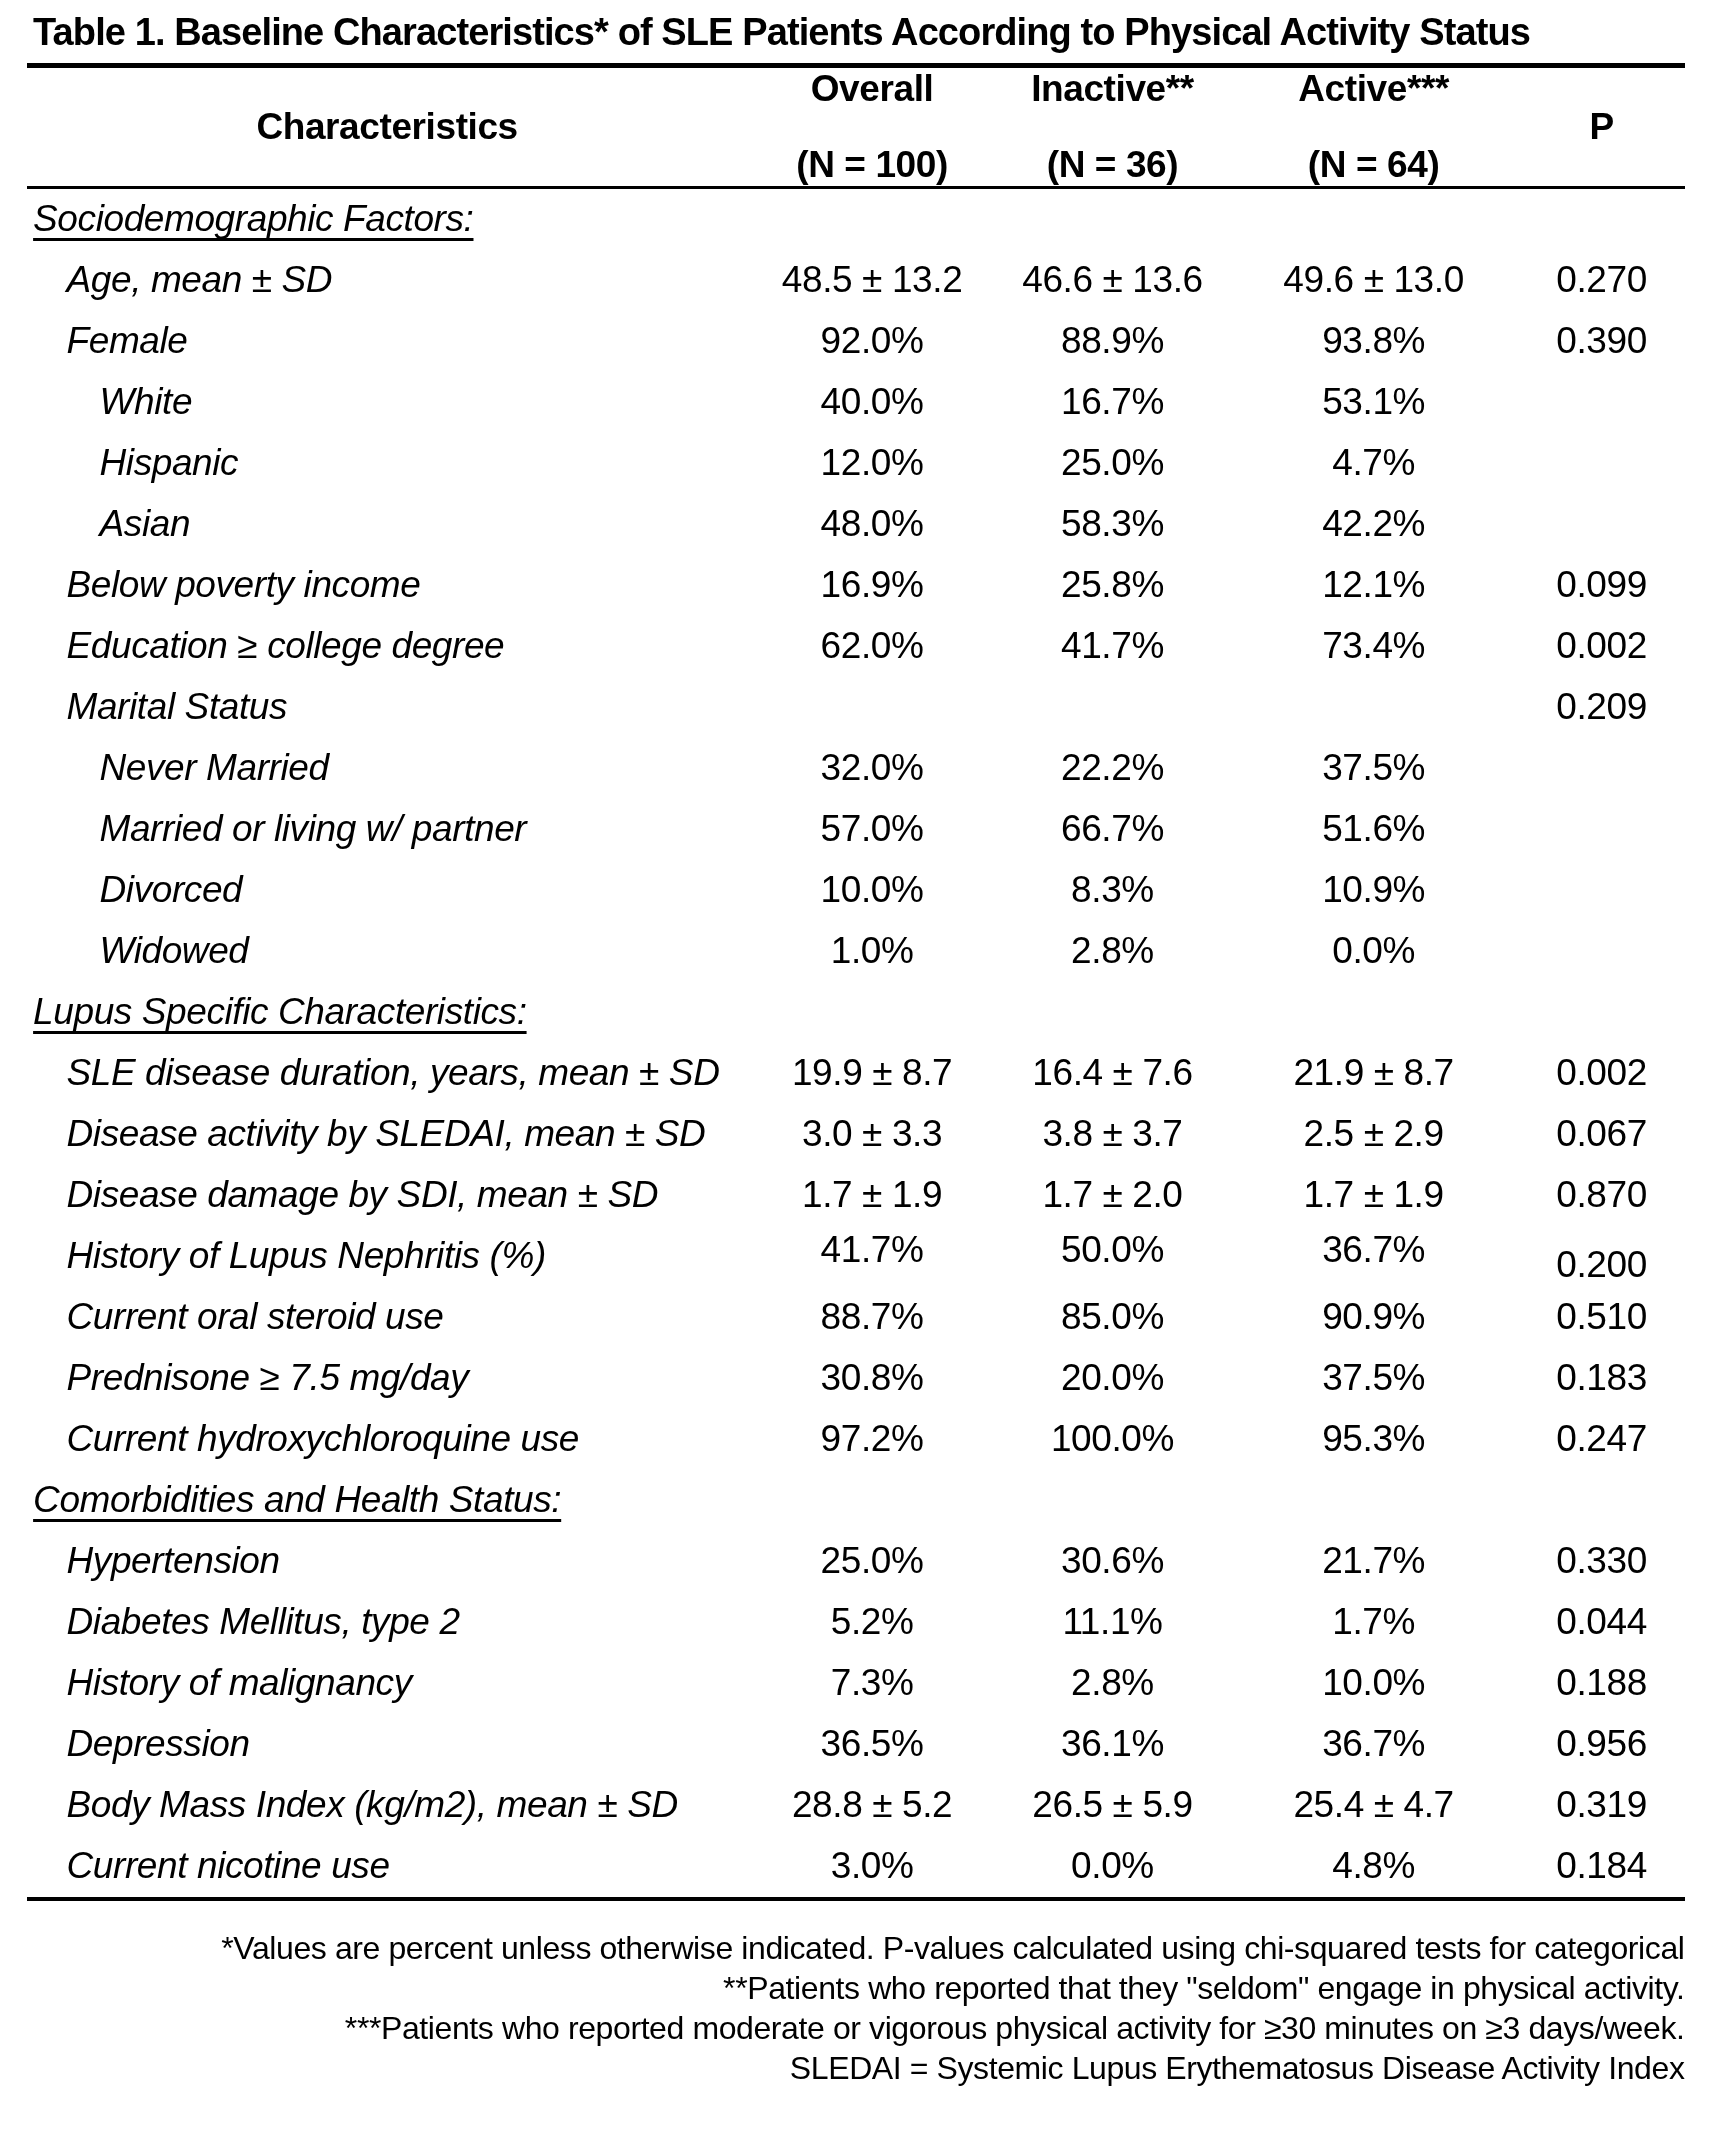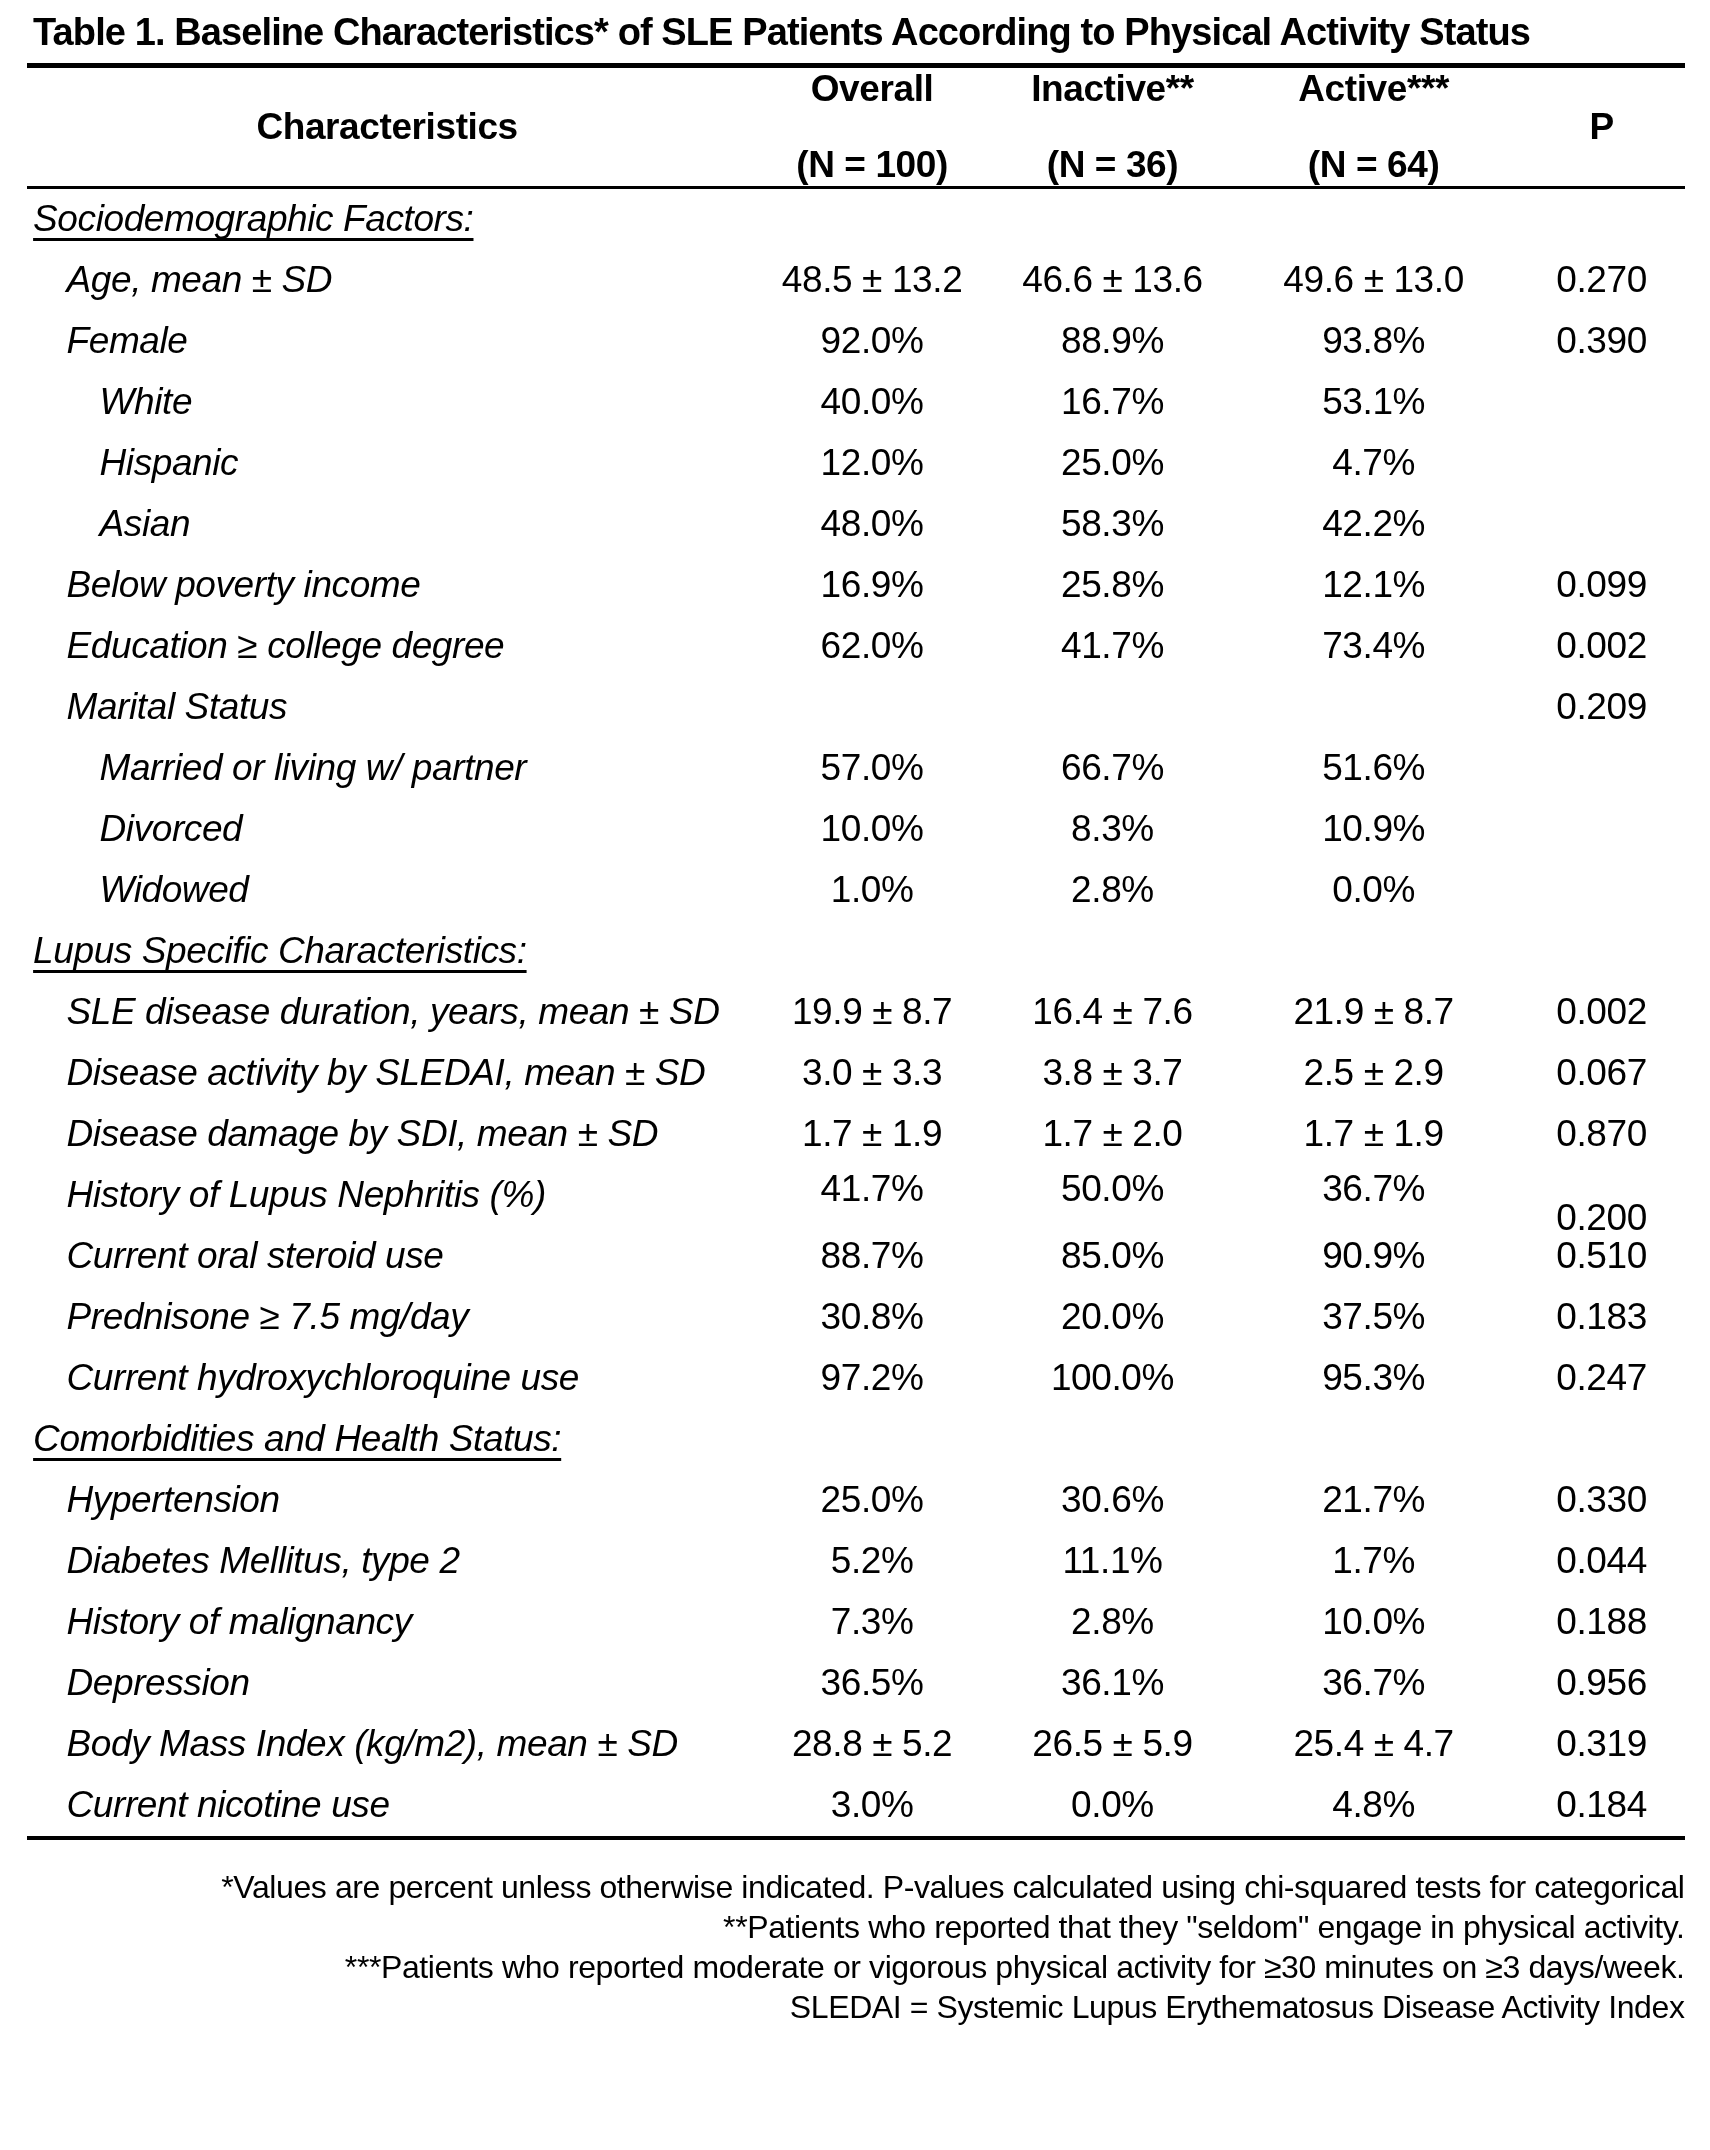--- a/index.html
+++ b/index.html
@@ -55,21 +55,21 @@
   td.lbl.ind1 { padding-left: 40px; }
   td.lbl.ind2 { padding-left: 73px; }
   td.val { text-align: center; }
   tr.section-row td.lbl { padding-left: 6.6px; }
   .section-label {
     text-decoration: underline;
     text-decoration-thickness: 2.7px;
     text-underline-offset: 7px;
   }
   tr.row-offset td.val { position: relative; top: -6.2px; }
-  tr.row-offset td.pval { position: relative; top: 23px; }
+  tr.row-offset td.pval { position: relative; top: 9px; }
   .footnotes {
     margin-top: 27.4px;
     padding-left: 6.6px;
   }
   .fline {
     font-size: 32px;
     line-height: 40px;
     letter-spacing: -0.4px;
     white-space: nowrap;
     text-align: right;
@@ -166,20 +166,27 @@
     <td class="val pval">0.002</td>
   </tr>
         <tr>
     <td class="lbl ind1">Marital Status</td>
     <td class="val"></td>
     <td class="val"></td>
     <td class="val"></td>
     <td class="val pval">0.209</td>
   </tr>
         <tr>
+    <td class="lbl ind2">Never Married</td>
+    <td class="val">32.0%</td>
+    <td class="val">22.2%</td>
+    <td class="val">37.5%</td>
+    <td class="val pval"></td>
+  </tr>
+        <tr>
     <td class="lbl ind2">Married or living w/ partner</td>
     <td class="val">57.0%</td>
     <td class="val">66.7%</td>
     <td class="val">51.6%</td>
     <td class="val pval"></td>
   </tr>
         <tr>
     <td class="lbl ind2">Divorced</td>
     <td class="val">10.0%</td>
     <td class="val">8.3%</td>

